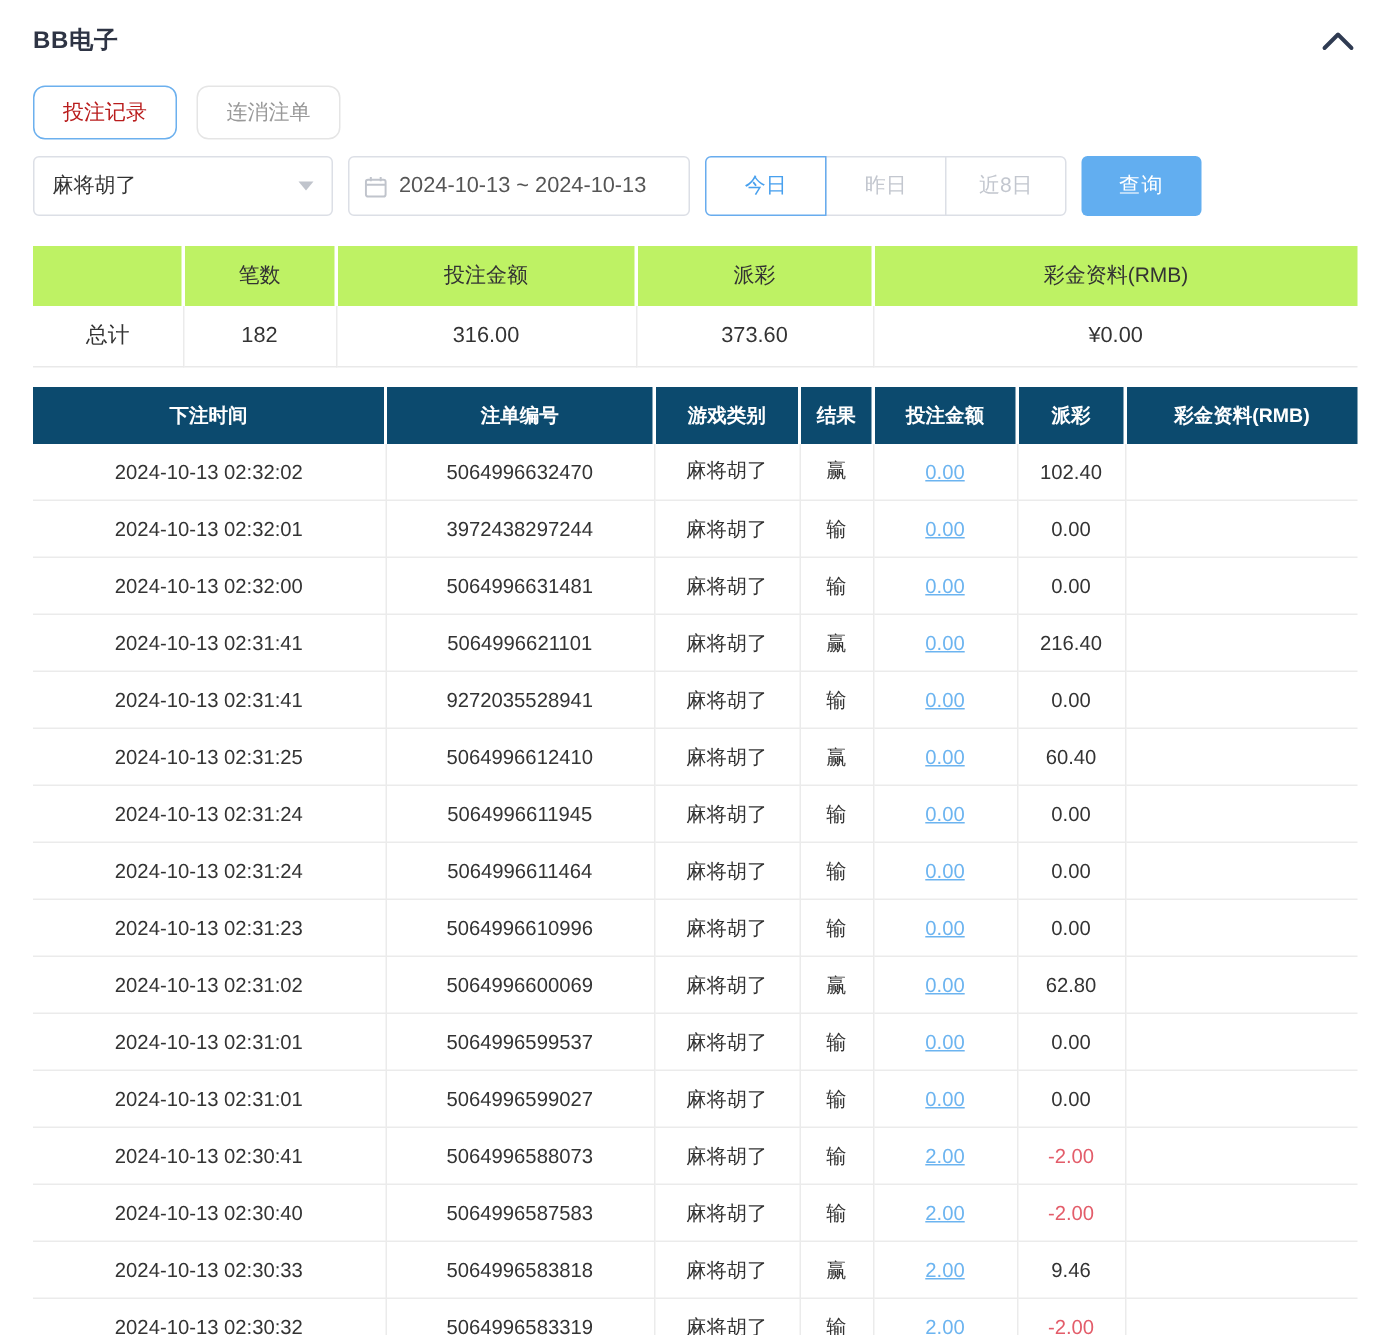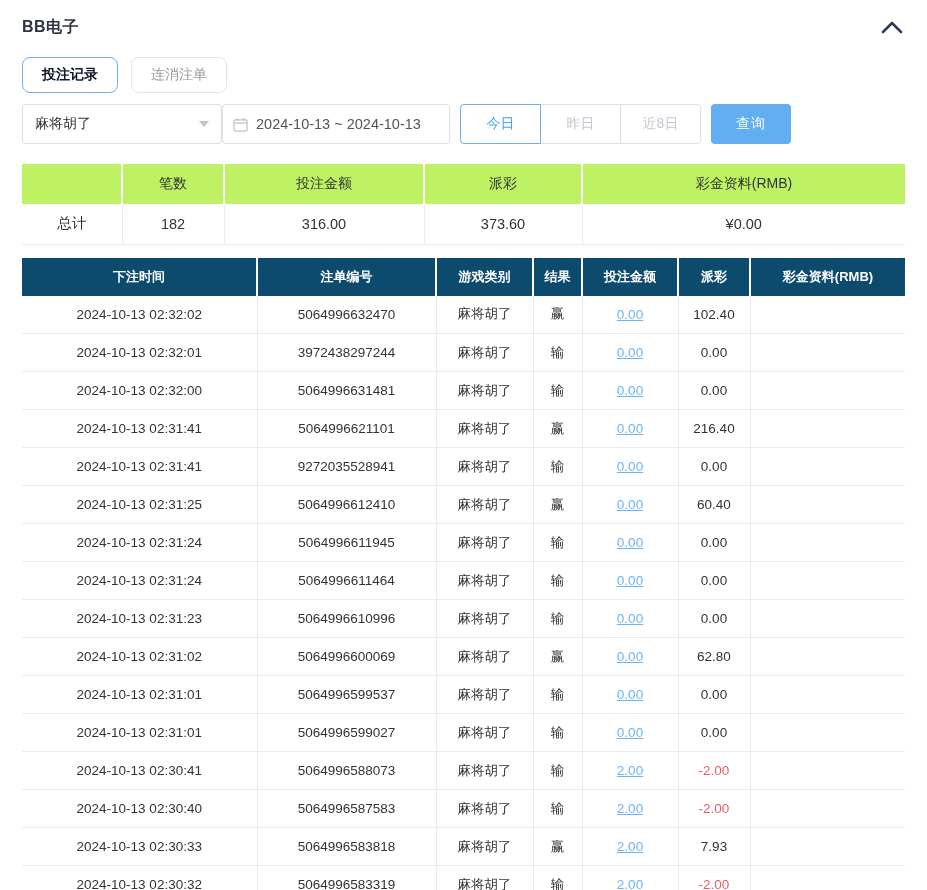--- a/index.html
+++ b/index.html
@@ -15,32 +15,32 @@
   .panel-header { display: flex; align-items: center; justify-content: space-between; height: 26px; }
   .panel-title { font-size: 16px; font-weight: bold; color: #2e3444; letter-spacing: .5px; }
   .collapse-btn { background: none; border: none; cursor: pointer; padding: 2px; line-height: 0; }
 
   
   .tabs { margin-top: 17px; display: flex; gap: 13px; }
   .tab {
     background: #fff; border: 1px solid #e5e5e5; color: #999;
     border-radius: 8px; padding: 0 19px; height: 36px; font-size: 14px; cursor: pointer;
   }
-  .tab.active { border-color: #6cb0ee; color: #0f172a; font-weight: bold; }
+  .tab.active { border-color: #6cb0ee; color: #b91c1c; }
 
   
   .filter-row { margin-top: 11px; display: flex; align-items: center; }
   .select-box {
     width: 200px; height: 40px; border: 1px solid #dcdfe6; border-radius: 4px;
     display: flex; align-items: center; justify-content: space-between;
     padding: 0 12px; font-size: 14px; color: #333; cursor: pointer; background: #fff;
   }
   .caret { width: 0; height: 0; border-left: 5px solid transparent; border-right: 5px solid transparent; border-top: 6px solid #c0c4cc; }
   .date-box {
-    width: 228px; height: 40px; border: 1px solid #dcdfe6; border-radius: 4px;
+    margin-left: 10px; width: 228px; height: 40px; border: 1px solid #dcdfe6; border-radius: 4px;
     display: flex; align-items: center; gap: 8px; padding: 0 10px; font-size: 14.5px; color: #555;
     cursor: pointer; background: #fff; white-space: nowrap;
   }
   .btn-group { display: flex; margin-left: 10px; }
   .quick-btn {
     height: 40px; width: 81px; background: #fff; border: 1px solid #dcdfe6;
     font-size: 14px; color: #c3c7cf; cursor: pointer; margin-left: -1px;
   }
   .quick-btn:first-child { border-radius: 4px 0 0 4px; margin-left: 0; }
   .quick-btn:last-child { border-radius: 0 4px 4px 0; }
@@ -298,21 +298,21 @@
     <td><a href="#" class="amount-link">2.00</a></td>
     <td class="payout neg">-2.00</td>
     <td></td>
   </tr>
         <tr>
     <td>2024-10-13 02:30:33</td>
     <td>5064996583818</td>
     <td>麻将胡了</td>
     <td>赢</td>
     <td><a href="#" class="amount-link">2.00</a></td>
-    <td class="payout">7.93</td>
+    <td class="payout">9.46</td>
     <td></td>
   </tr>
         <tr>
     <td>2024-10-13 02:30:32</td>
     <td>5064996583319</td>
     <td>麻将胡了</td>
     <td>输</td>
     <td><a href="#" class="amount-link">2.00</a></td>
     <td class="payout neg">-2.00</td>
     <td></td>

